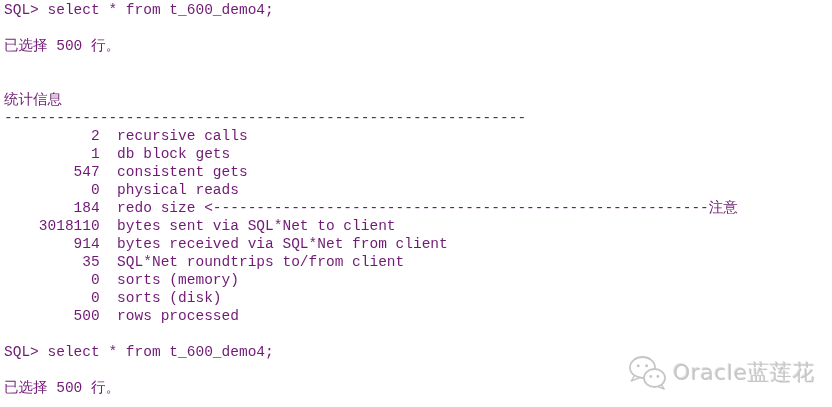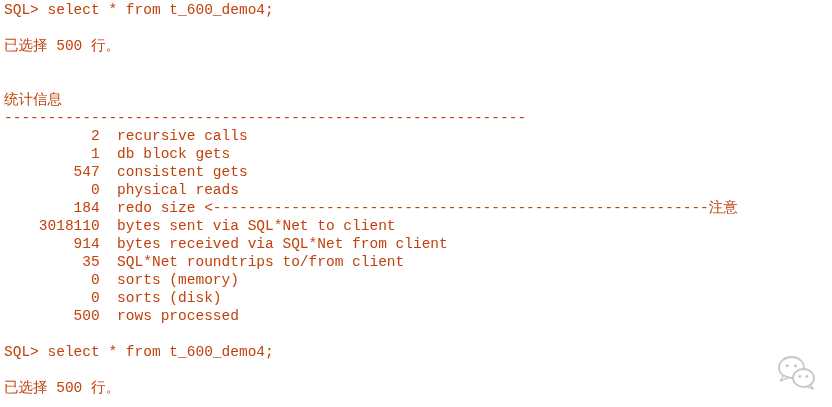--- a/index.html
+++ b/index.html
@@ -20,21 +20,21 @@
     background: #ffffff;
   }
   .terminal {
     position: absolute;
     top: 1px;
     left: 4px;
     margin: 0;
     font-family: "Liberation Mono", "DejaVu Sans Mono", monospace;
     font-size: 14.5px;
     line-height: 18px;
-    color: #c2410c;
+    color: #701a75;
     white-space: pre;
   }
   .terminal .line {
     height: 18px;
     white-space: pre;
   }
   .watermark {
     position: absolute;
     right: 17px;
     bottom: 17px;
@@ -69,15 +69,16 @@
         <path d="M 6.5 20.5 L 3.2 26 L 11.5 22.6 Z" fill="#ffffff" stroke="#c6c6c6" stroke-width="1.4" stroke-linejoin="round"></path>
         <circle cx="10.2" cy="10.8" r="1.5" fill="#c6c6c6"></circle>
         <circle cx="18.6" cy="10.8" r="1.5" fill="#c6c6c6"></circle>
 
         <ellipse cx="26.5" cy="23" rx="10.5" ry="9" fill="#ffffff" stroke="#c6c6c6" stroke-width="1.8"></ellipse>
         <path d="M 33.5 30 L 36.2 34 L 29.8 31.6 Z" fill="#ffffff" stroke="#c6c6c6" stroke-width="1.4" stroke-linejoin="round"></path>
         <circle cx="22.8" cy="21.5" r="1.4" fill="#c6c6c6"></circle>
         <circle cx="29.9" cy="21.5" r="1.4" fill="#c6c6c6"></circle>
       </svg>
     </span>
+    <span class="wm-text">Oracle蓝莲花</span>
   </div>
 
 </div>
 
 </body></html>

